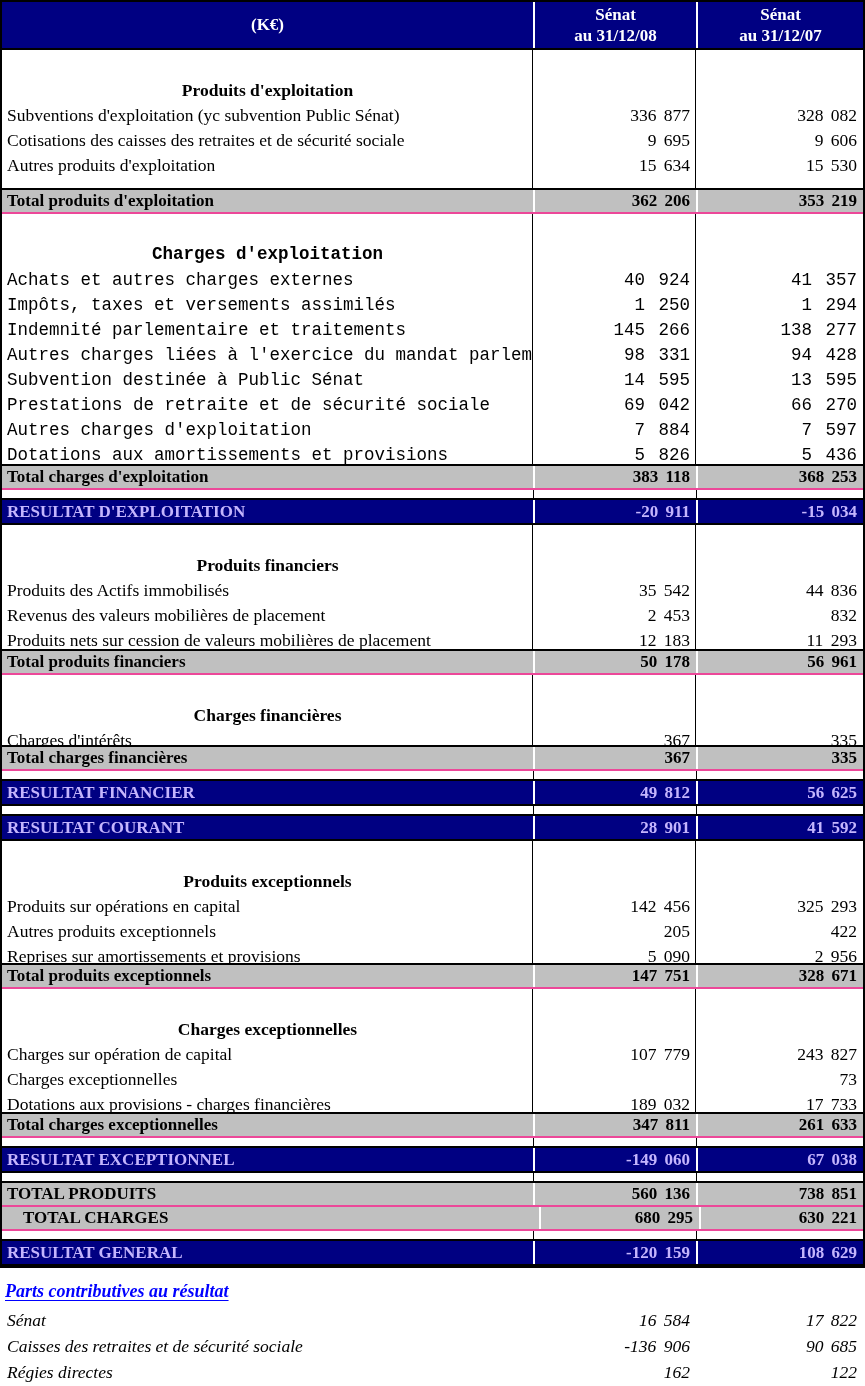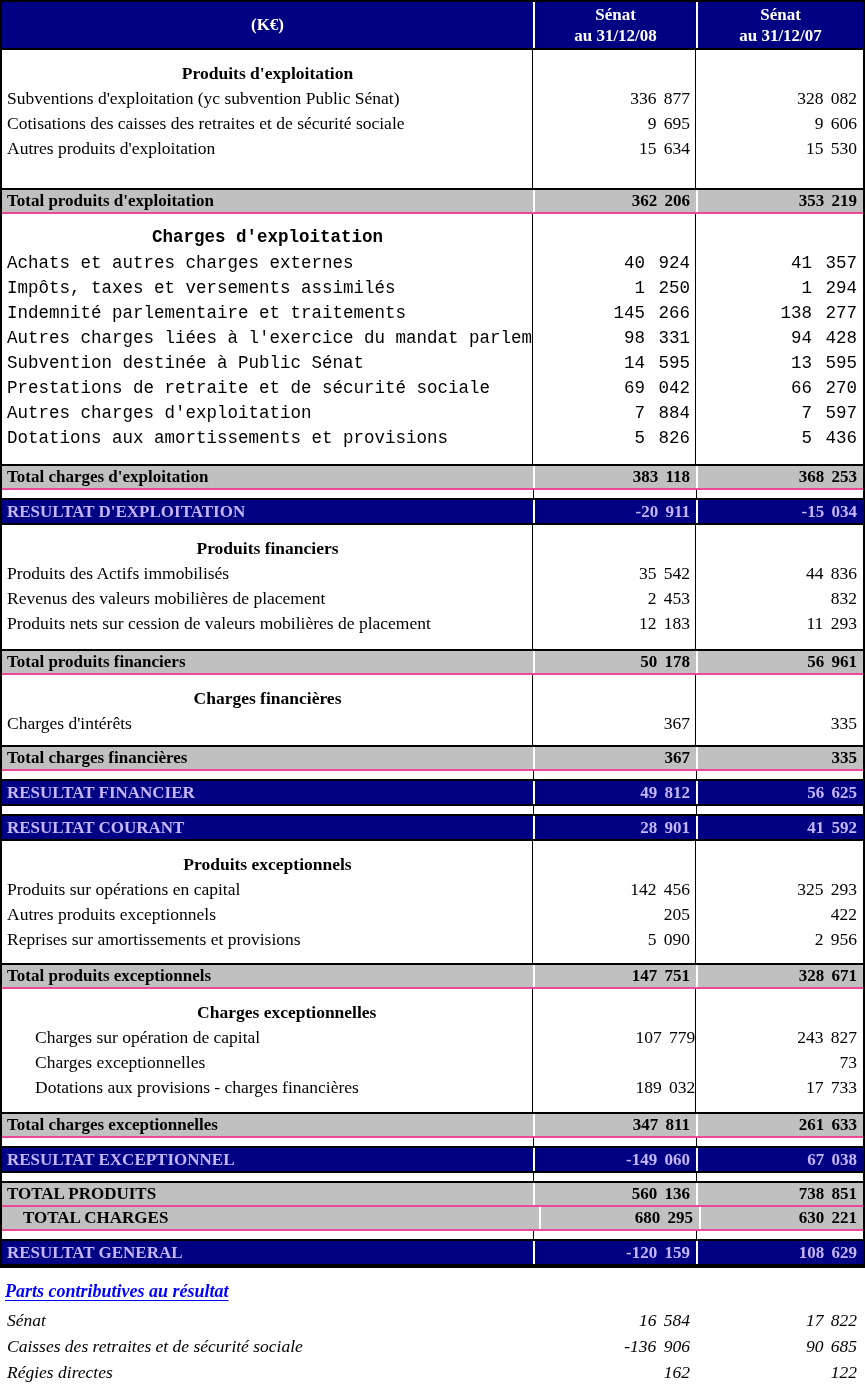--- a/index.html
+++ b/index.html
@@ -39,21 +39,21 @@
     border-left:2px solid #fff;
     flex-direction:column; justify-content:center; line-height:21px;
     padding-right:0; word-spacing:normal;
   }
 
   
   .group { position:relative; overflow:hidden; }
   .group .vline { position:absolute; top:0; bottom:0; width:1px; background:#000; }
   .group .vl1 { left:530px; }
   .group .vl2 { left:693px; }
-  .sec-row  { height:26px; margin-top:10px; font-weight:bold; font-size:17.5px; }
+  .sec-row  { height:26px; margin-top:27px; font-weight:bold; font-size:17.5px; }
   .sec-row .lab { justify-content:center; padding-left:0; }
   .item-row { height:25px; font-size:17.5px;text-align:right; }
 
   
   .total {
     height:26px; background:var(--gray); font-weight:bold; font-size:17px;
     border-top:2px solid #000; border-bottom:2px solid #ec4899;
   }
   .total + .total { border-top:none; height:24px;padding-left:16px; }
   .total .v08, .total .v07 { border-left:2px solid #fff; }
@@ -281,21 +281,21 @@
           <div class="cell lab">Reprises sur amortissements et provisions</div>
           <div class="cell v08">5 090</div>
           <div class="cell v07">2 956</div>
         </div>
       </div>
       <div class="row total">
         <div class="cell lab">Total produits exceptionnels</div>
         <div class="cell v08">147 751</div>
         <div class="cell v07">328 671</div>
       </div>
-      <div class="group" style="height: 123px; padding-left: 28px;">
+      <div class="group" style="height: 123px;">
         <div class="vline vl1"></div>
         <div class="vline vl2"></div>
         <div class="row sec-row">
           <div class="cell lab">Charges exceptionnelles</div>
           <div class="cell v08"></div>
           <div class="cell v07"></div>
         </div>
         <div class="row item-row">
           <div class="cell lab">Charges sur opération de capital</div>
           <div class="cell v08">107 779</div>

